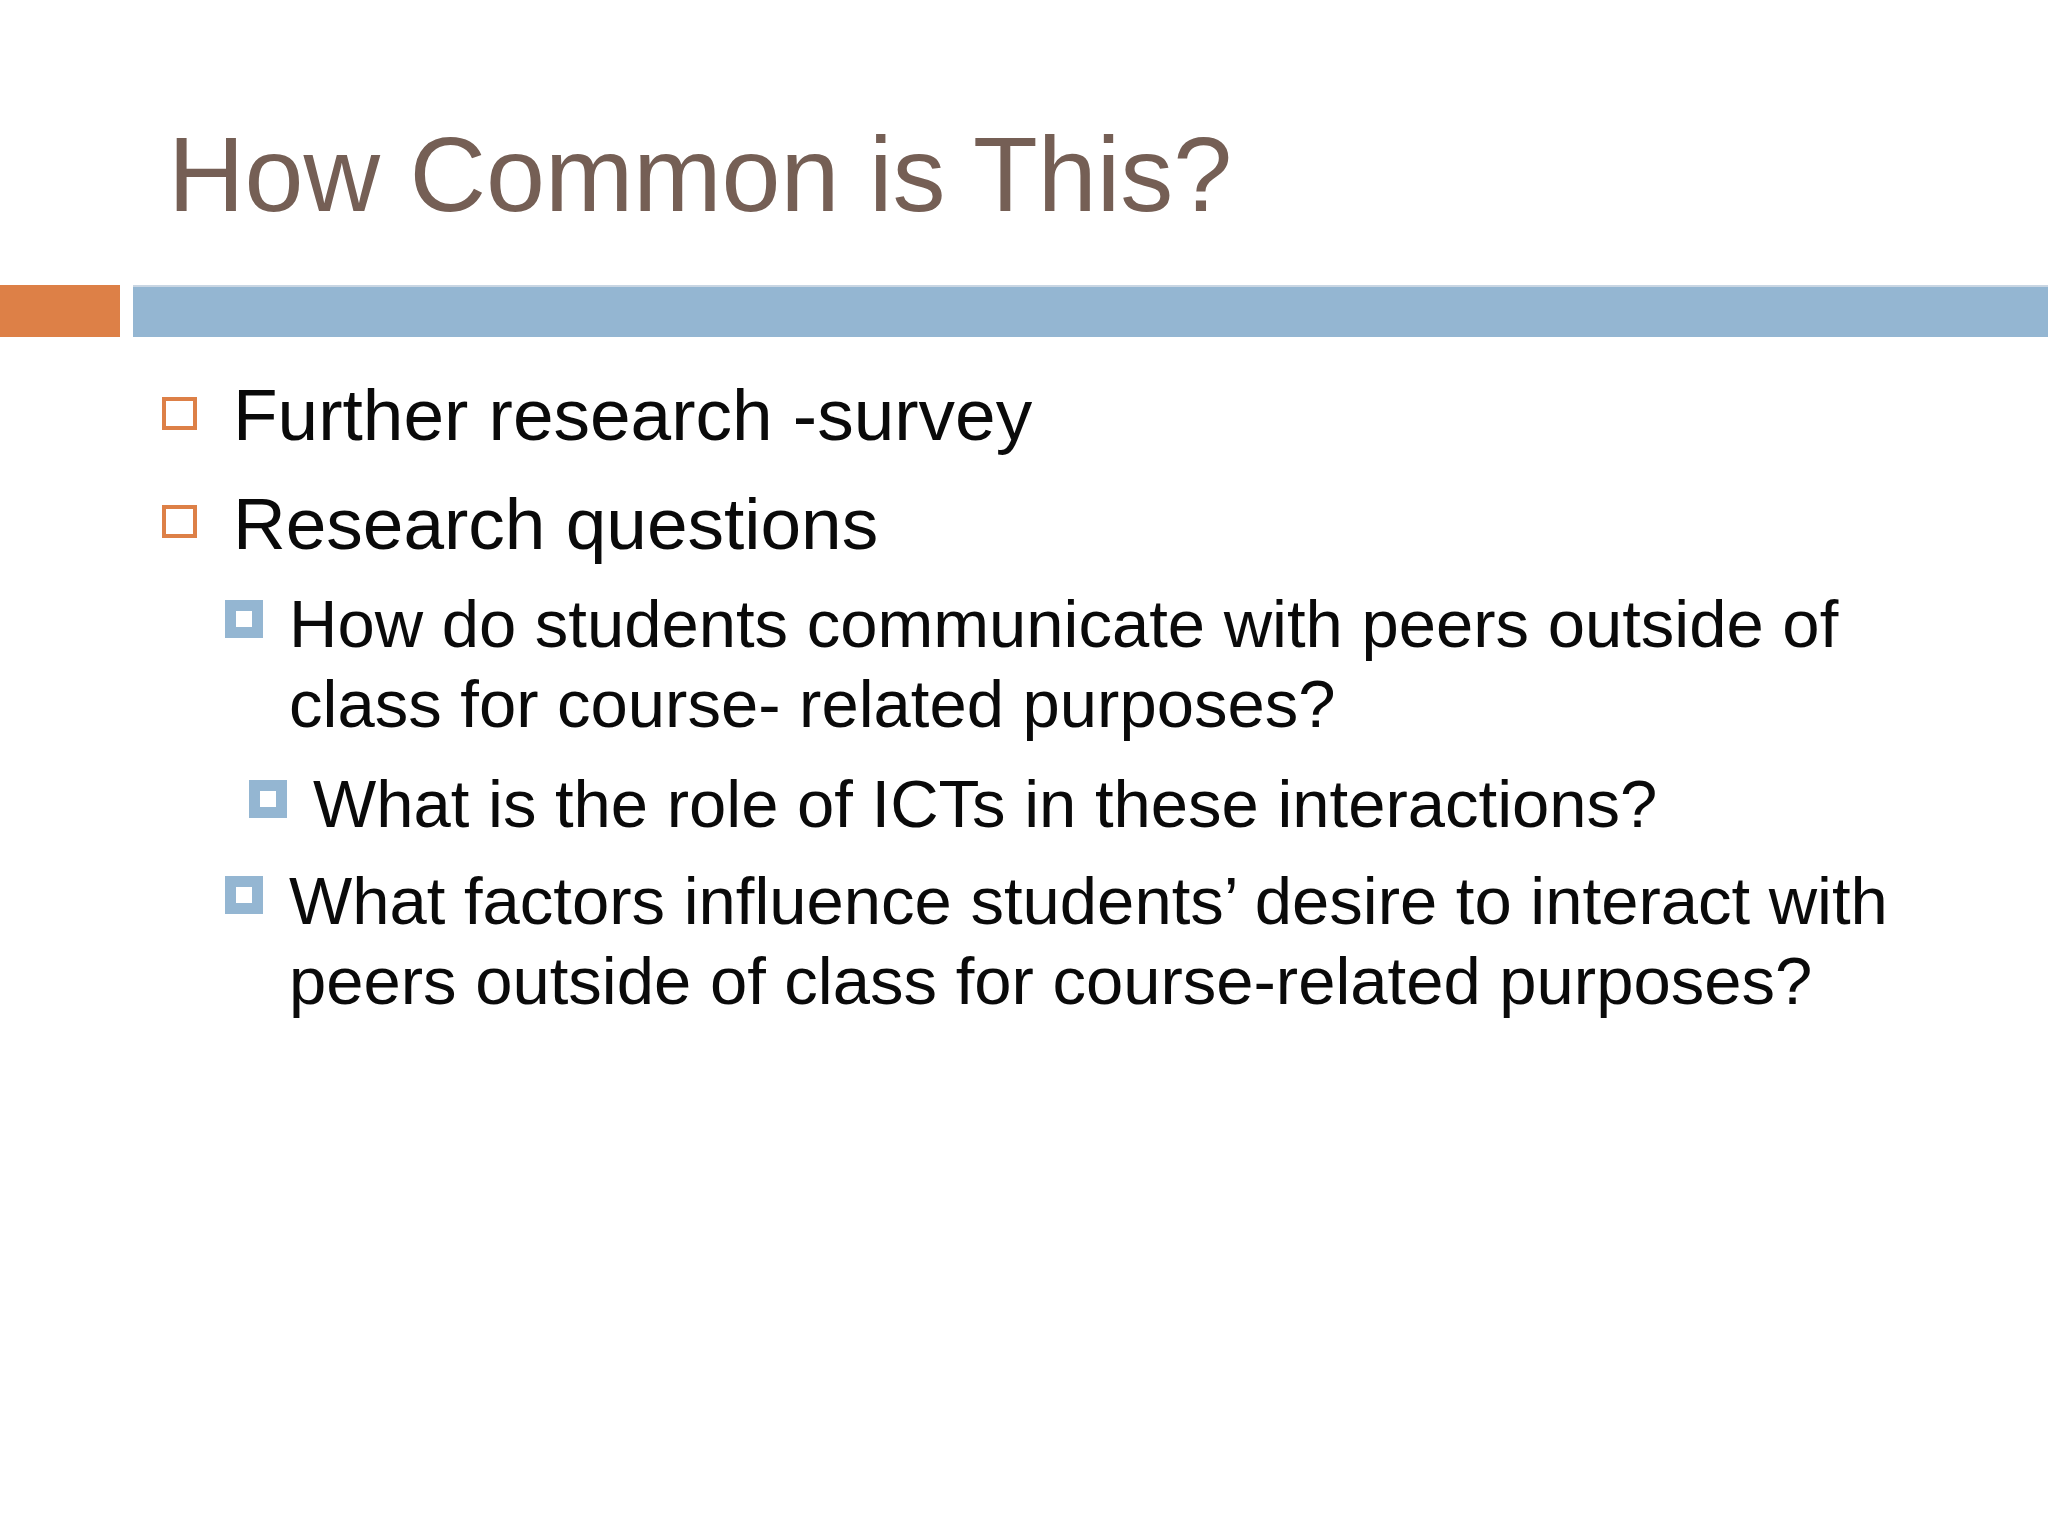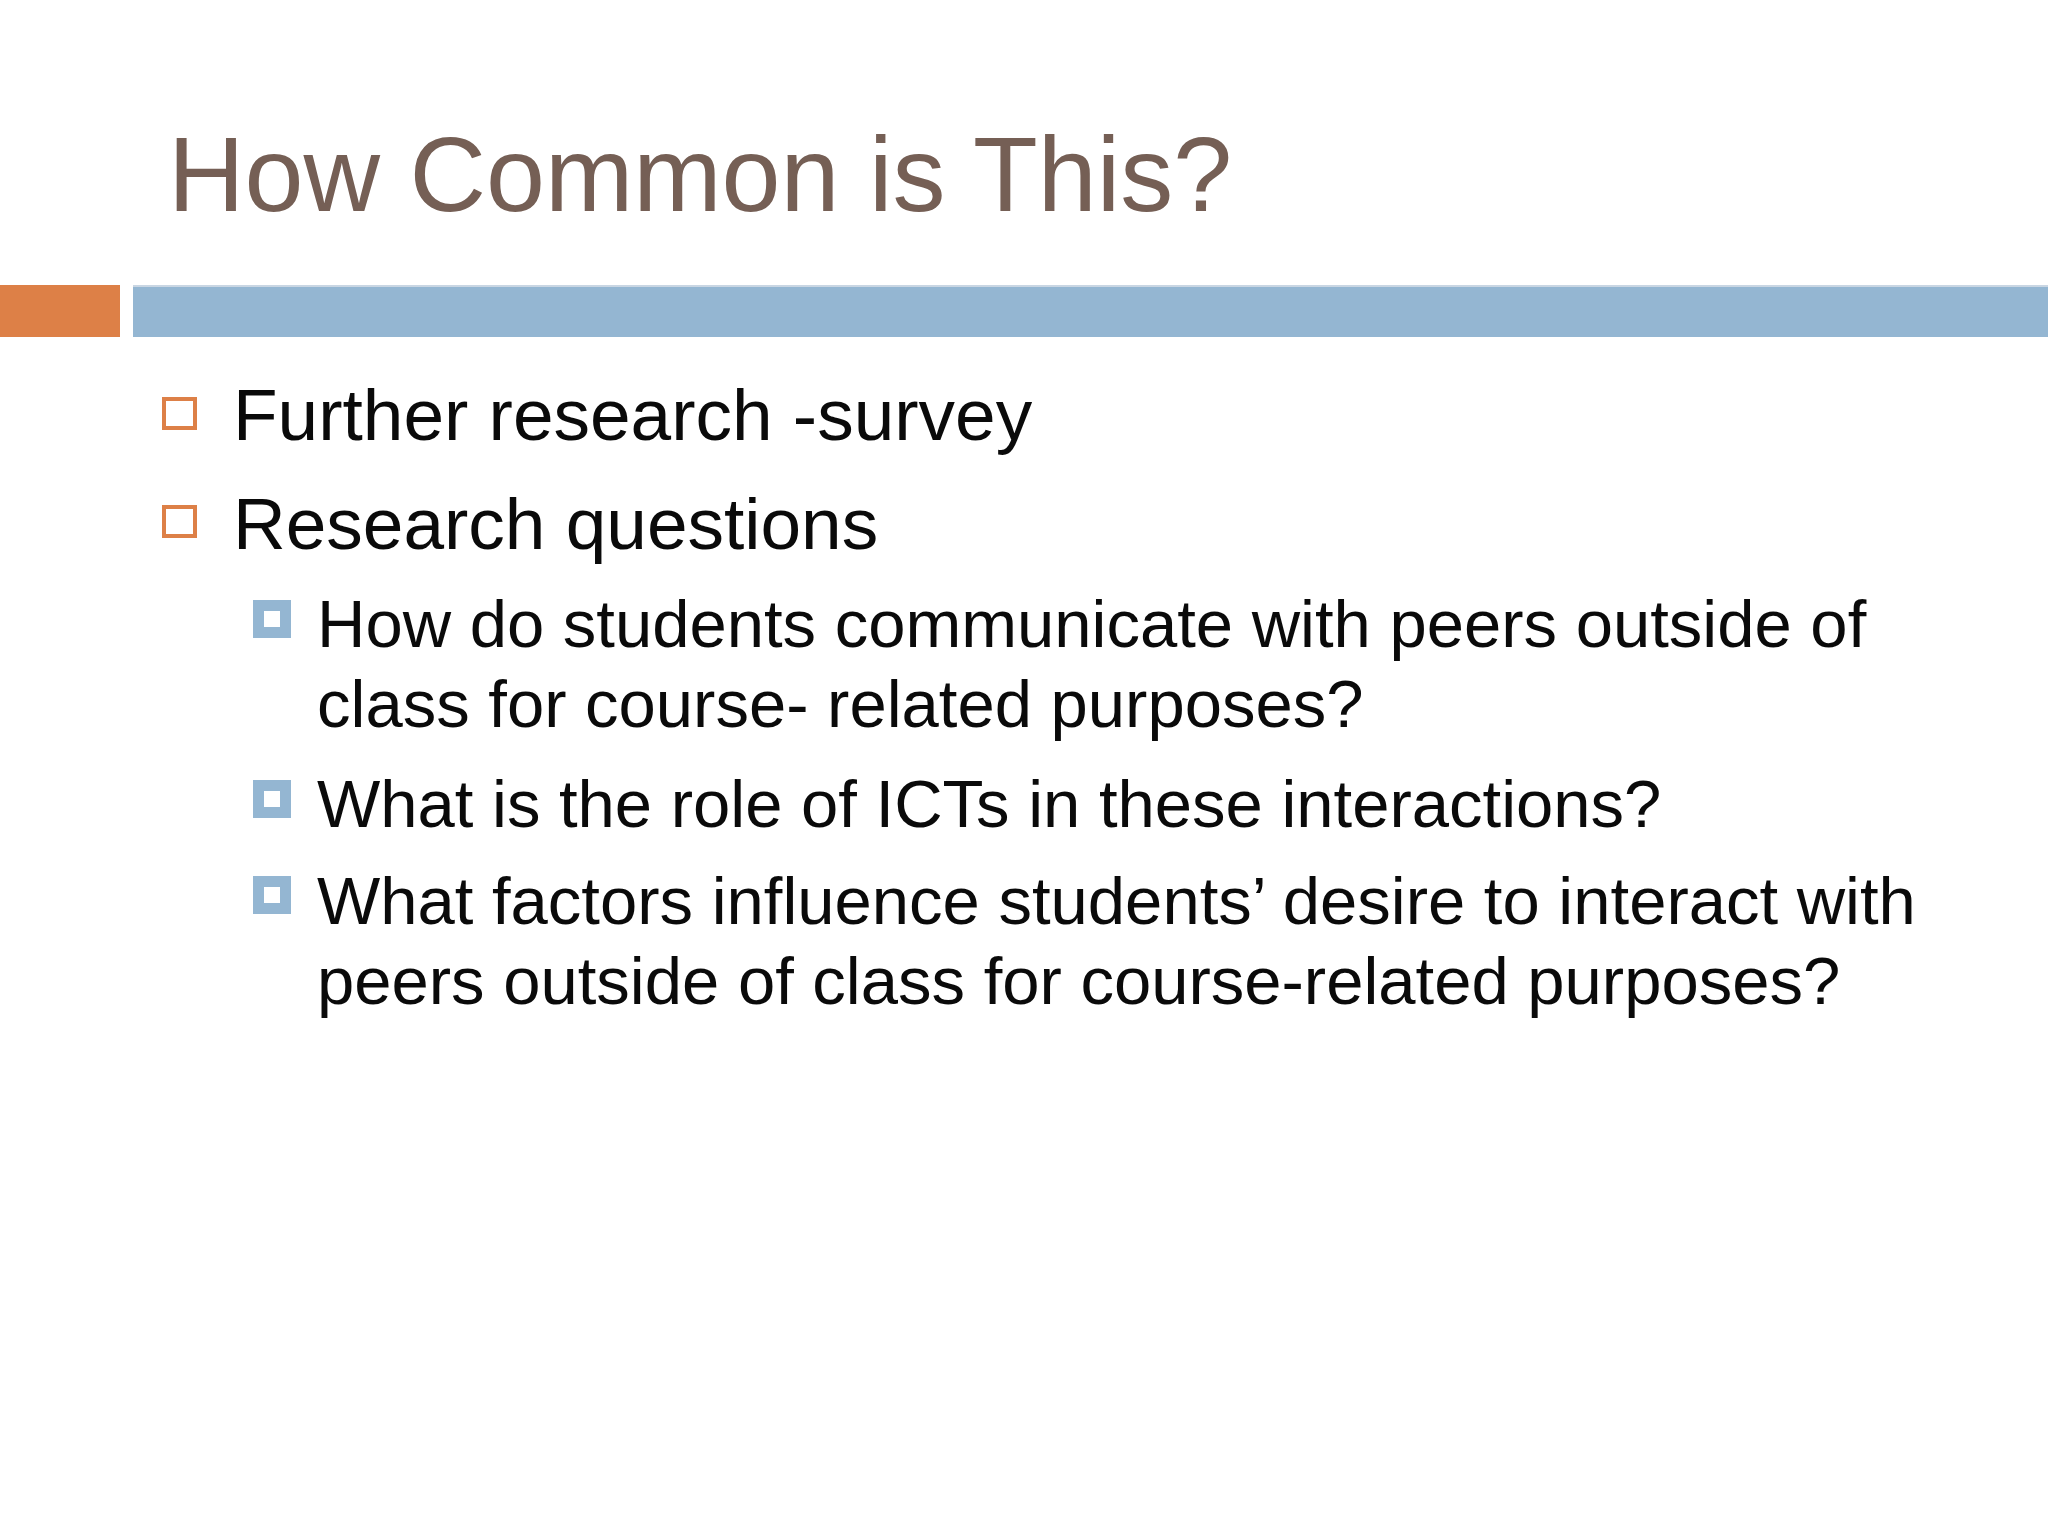--- a/index.html
+++ b/index.html
@@ -40,42 +40,42 @@
     background: var(--accent-blue, #94B6D2);
     border-top: 2px solid var(--accent-blue-highlight, #C9D6E3);
   }
   .row {
     position: absolute;
     color: var(--body-text, #0A0A0A);
     line-height: 1.2;
   }
   .row .txt { white-space: pre; display: block; }
   .row.l1 { left: 233px; font-size: 73px; }
-  .row.l2 { left: 317px; font-size: 67px; }
+  .row.l2 { left: 289px; font-size: 67px; }
   .bullet {
     position: absolute;
     box-sizing: border-box;
     display: block;
   }
   .bullet.orange-outline {
     width: 35px; height: 33px;
     border: 4px solid var(--accent-orange, #DD8047);
     background: #ffffff;
     left: -71px;
   }
   .bullet.blue-filled {
     width: 38px; height: 38px;
     border: 11px solid var(--accent-blue, #94B6D2);
     background: #ffffff;
     left: -64px;
   }
   .row1 { top: 371px; }  .row1 .bullet { top: 26px; }
   .row2 { top: 480px; text-align: right; }  .row2 .bullet { top: 25px; }
   .row3 { top: 584px; }  .row3 .bullet { top: 16px; }
-  .row4 { top: 764px; }  .row4 .bullet { top: 16px; }
+  .row4 { top: 764px; margin-left: 24px; }  .row4 .bullet { top: 16px; }
   .row5 { top: 861px; }  .row5 .bullet { top: 15px; }
 </style>
 </head>
 <body>
 
 <div class="slide">
 
   <h1 class="title">How Common is This?</h1>
 
   <div class="bar-orange"></div>

